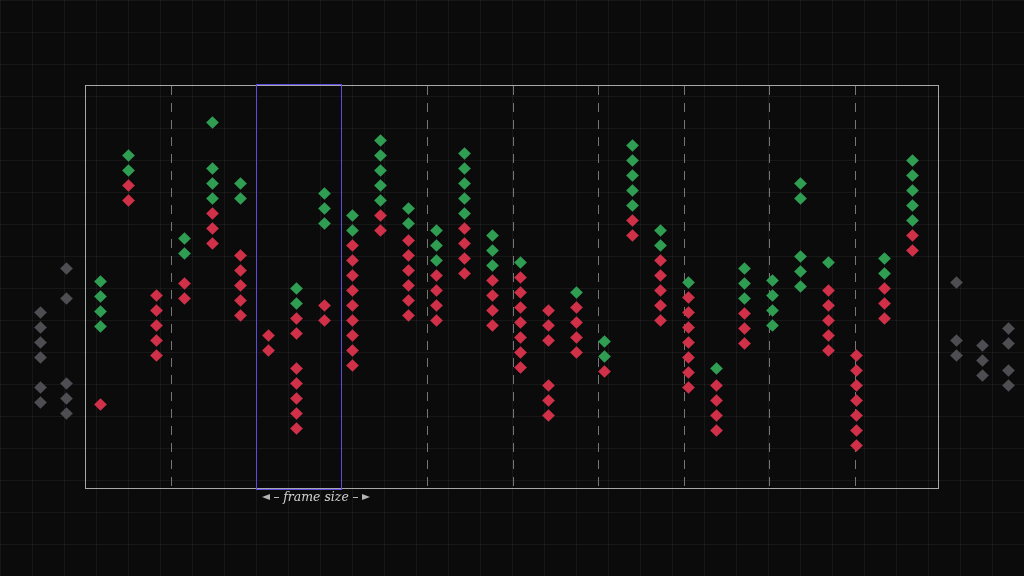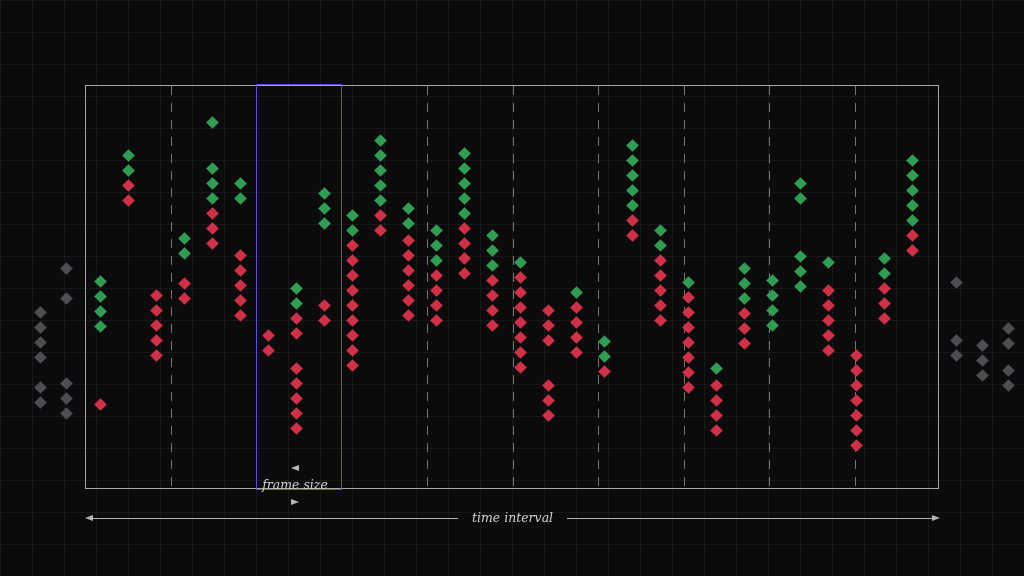--- a/index.html
+++ b/index.html
@@ -37,22 +37,22 @@
     font-style:italic;font-size:12.5px;color:#d2d2d2;
     white-space:nowrap;line-height:1;
   }
   .seg{height:1px;background:rgba(200,200,200,0.9);}
   .stub{width:9px;}
   .grow{flex:1;}
   .tri-l{width:0;height:0;border-top:3.5px solid transparent;border-bottom:3.5px solid transparent;border-right:8px solid rgba(200,200,200,0.9);}
   .tri-r{width:0;height:0;border-top:3.5px solid transparent;border-bottom:3.5px solid transparent;border-left:8px solid rgba(200,200,200,0.9);}
 
   .frame-size-row{
-    position:absolute;left:241px;top:489px;width:108px;height:16px;
-    display:flex;align-items:center;justify-content:flex-end;gap:4px;flex-direction:column;
+    position:absolute;left:262px;top:489px;width:108px;height:16px;
+    display:flex;align-items:center;justify-content:center;gap:4px;
   }
   .time-interval-row{
     position:absolute;left:85px;top:510px;width:855px;height:16px;
     display:flex;align-items:center;
   }
   .time-interval-row .ann-label{margin:0 14px;}
 </style>
 </head>
 <body>
 
@@ -283,21 +283,14 @@
     </div>
 
   <div class="frame-size-row">
     <span class="tri-l"></span>
     <span class="seg stub"></span>
     <span class="ann-label">frame size</span>
     <span class="seg stub"></span>
     <span class="tri-r"></span>
   </div>
 
-  <div class="time-interval-row">
-    <span class="tri-l"></span>
-    <span class="seg grow"></span>
-    <span class="ann-label">time interval</span>
-    <span class="seg grow"></span>
-    <span class="tri-r"></span>
-  </div>
 
 </div>
 
 </body></html>

